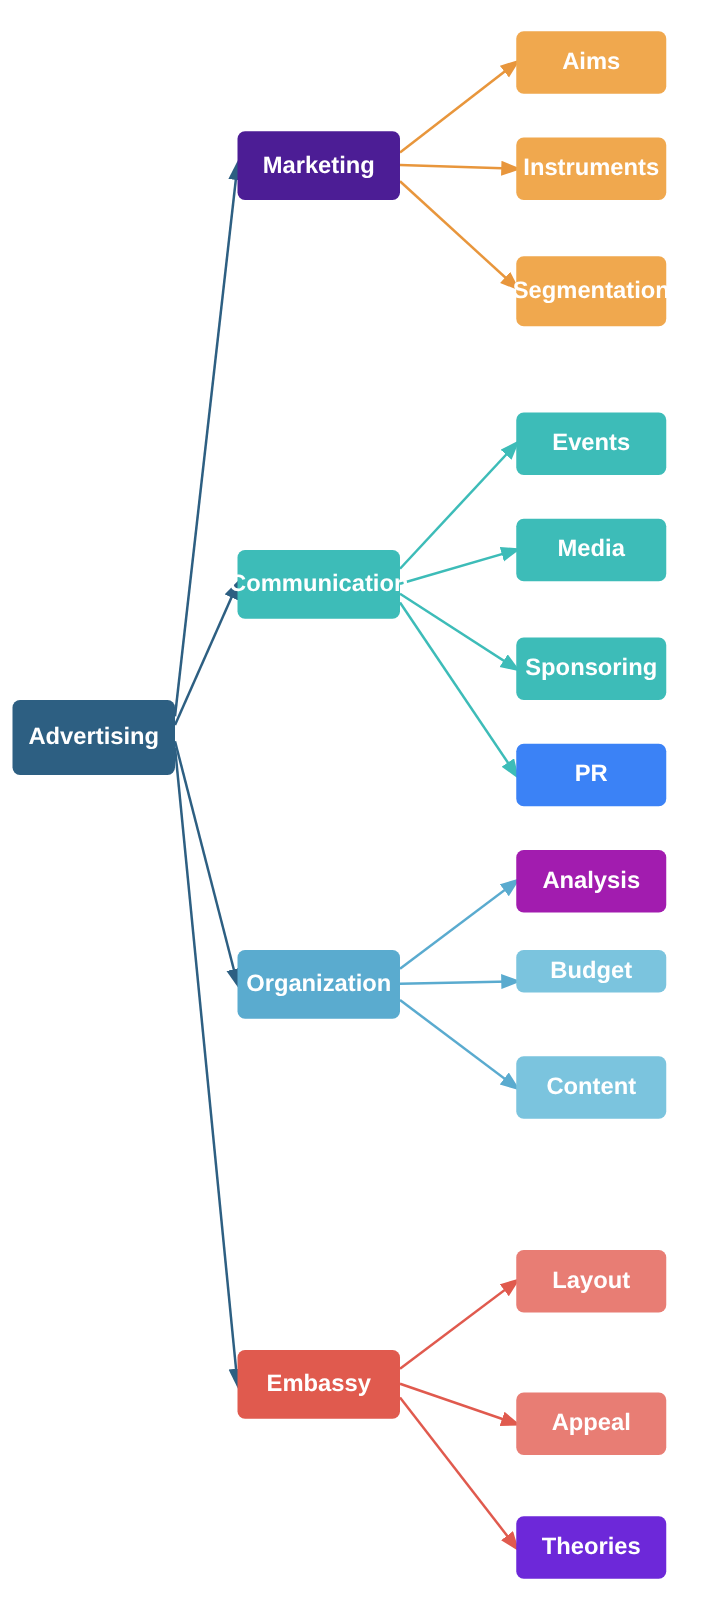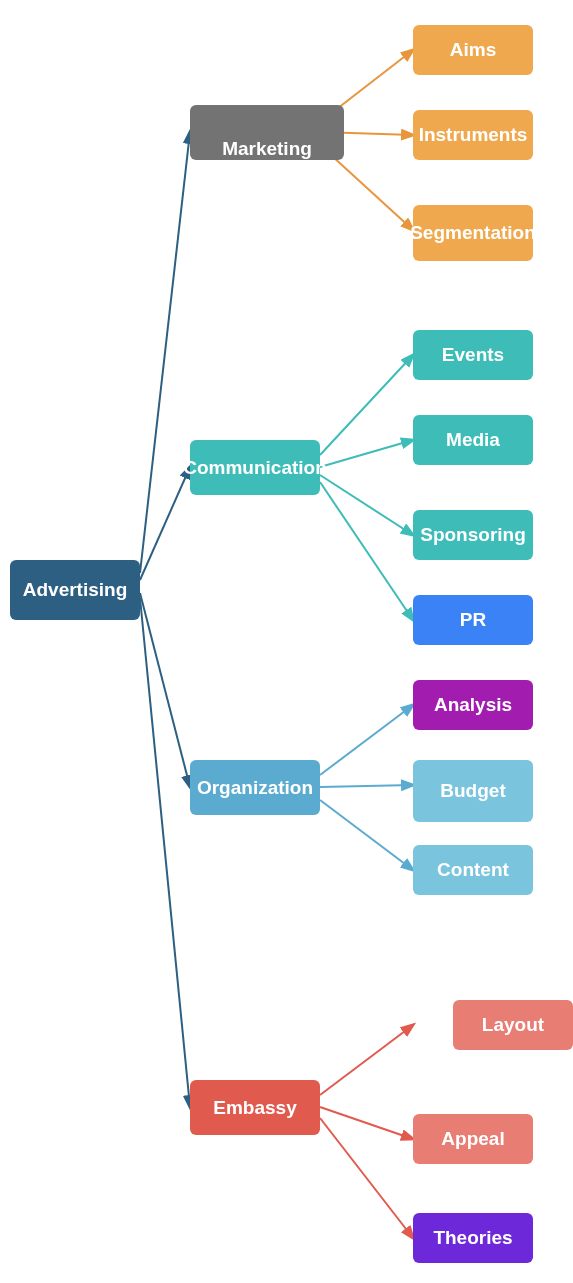--- a/index.html
+++ b/index.html
@@ -29,26 +29,25 @@
     }
     .node-root {
       background: #2d5f82;
       width: 130px;
       height: 60px;
       left: 10px;
       top: 560px;
     }
     
     .node-marketing {
-      background: #737373;
-      width: 154px;
+      background: #4c1d95;
+      width: 130px;
       height: 55px;
       left: 190px;
       top: 105px;
-      align-items: flex-end;
     }
     .node-aims {
       background: #f0a84e;
       width: 120px;
       height: 50px;
       left: 413px;
       top: 25px;
     }
     .node-instruments {
       background: #f0a84e;
@@ -112,21 +111,21 @@
     .node-analysis {
       background: #a21caf;
       width: 120px;
       height: 50px;
       left: 413px;
       top: 680px;
     }
     .node-budget {
       background: #7bc4de;
       width: 120px;
-      height: 62px;
+      height: 34px;
       left: 413px;
       top: 760px;
     }
     .node-content {
       background: #7bc4de;
       width: 120px;
       height: 50px;
       left: 413px;
       top: 845px;
     }
@@ -137,21 +136,20 @@
       height: 55px;
       left: 190px;
       top: 1080px;
     }
     .node-layout {
       background: #e87d74;
       width: 120px;
       height: 50px;
       left: 413px;
       top: 1000px;
-      margin-left: 40px;
     }
     .node-appeal {
       background: #e87d74;
       width: 120px;
       height: 50px;
       left: 413px;
       top: 1114px;
     }
     .node-theories {
       background: #6d28d9;

